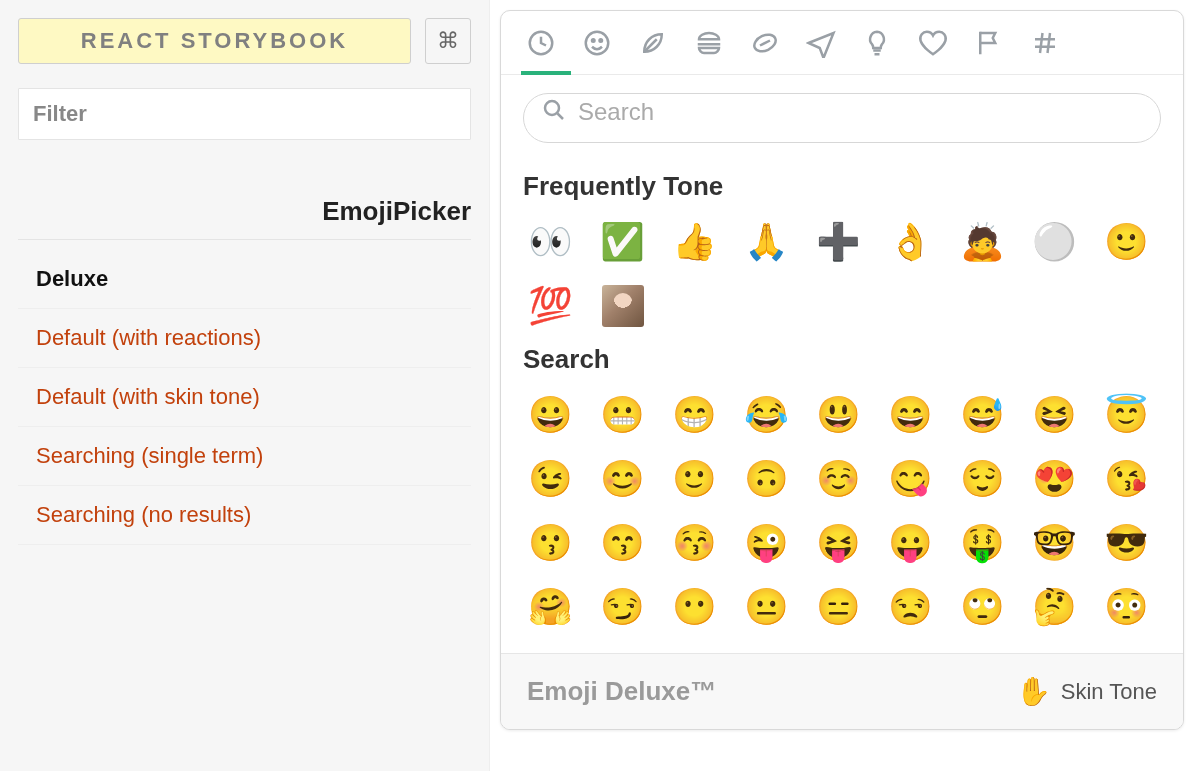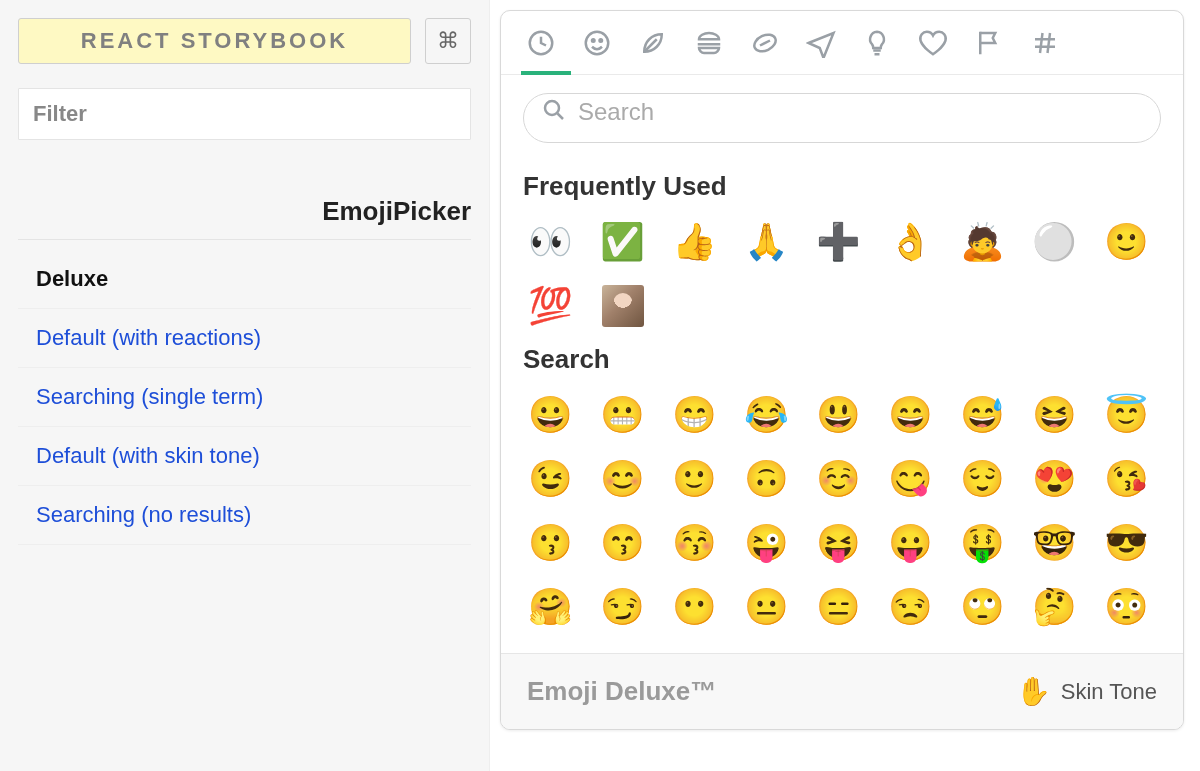--- a/index.html
+++ b/index.html
@@ -8,21 +8,21 @@
 
   
   .sidebar { width: 490px; height: 100%; padding: 18px; background: #f6f6f6; border-right: 1px solid #eee; display: flex; flex-direction: column; }
   .sb-header-row { display: flex; gap: 14px; align-items: stretch; margin-bottom: 24px; }
   .sb-title-box { flex: 1; border: 1px solid #cfcfcf; border-radius: 3px; height: 46px; display: flex; align-items: center; justify-content: center; color: #808080; font-size: 22px; font-weight: 700; letter-spacing: 3px; background: #fef9c3; }
   .sb-shortcut-btn { width: 46px; height: 46px; border: 1px solid #cfcfcf; border-radius: 3px; display: flex; align-items: center; justify-content: center; color: #666; font-size: 22px; background: #f6f6f6; cursor: pointer; }
   .sb-filter { width: 100%; height: 52px; border: 1px solid #e4e4e4; border-radius: 1px; background: #fff; font-size: 22px; padding: 0 14px; color: #333; outline: none; margin-bottom: 56px; font-weight: bold; }
   .sb-filter::placeholder { color: #888; }
   .sb-section-title { font-size: 26px; font-weight: 700; color: #222; padding: 0 0 12px 0; border-bottom: 1px solid #e4e4e4; margin-bottom: 10px; text-align: right; }
   .sb-list {}
-  .sb-item { font-size: 22px; color: #1d4ed8; padding: 16px 4px 16px 18px; cursor: pointer; border-bottom: 1px solid #eee; }
+  .sb-item { font-size: 22px; color: #c2410c; padding: 16px 4px 16px 18px; cursor: pointer; border-bottom: 1px solid #eee; }
   .sb-item.selected { font-weight: 700; color: #111; }
 
   
   .preview { flex: 1; height: 100%; background: #fff; position: relative; padding: 10px 0 0 10px; }
   .picker { width: 684px; height: 720px; border: 1px solid #d9d9d9; border-radius: 10px; background: #fff; display: flex; flex-direction: column; box-shadow: 0 1px 3px rgba(0,0,0,.08); overflow: hidden; }
   .picker-tabs { height: 64px; display: flex; align-items: center; gap: 20px; padding: 0 22px; border-bottom: 1px solid #eaeaea; position: relative; }
   .tab-icon { width: 36px; height: 42px; display: flex; align-items: center; justify-content: center; color: #9aa0a6; cursor: pointer; }
   .tab-icon svg { width: 30px; height: 30px; stroke: #9aa0a6; fill: none; stroke-width: 2; }
   .tab-icon.active { color: #9aa0a6; }
   .tab-indicator { position: absolute; bottom: -1px; left: 20px; width: 50px; height: 4px; background: #2ab27b; }
@@ -56,22 +56,22 @@
   <aside class="sidebar">
     <div class="sb-header-row">
       <div class="sb-title-box">REACT STORYBOOK</div>
       <button class="sb-shortcut-btn">⌘</button>
     </div>
     <input class="sb-filter" placeholder="Filter" style="">
     <div class="sb-section-title">EmojiPicker</div>
     <div class="sb-list">
         <div class="sb-item selected">Deluxe</div>
         <div class="sb-item">Default (with reactions)</div>
+        <div class="sb-item">Default (with skin tone)</div>
         <div class="sb-item">Searching (single term)</div>
-        <div class="sb-item">Default (with skin tone)</div>
         <div class="sb-item">Searching (no results)</div>
       </div>
   </aside>
 
   <main class="preview">
     <div class="picker">
 
       <div class="picker-tabs">
         <div class="tab-indicator"></div>
       <div class="tab-icon active">
@@ -146,21 +146,21 @@
             <svg viewBox="0 0 24 24">
                 <circle cx="10" cy="10" r="7"></circle>
                 <line x1="21" y1="21" x2="15.5" y2="15.5"></line>
               </svg>
           </span>
           <input placeholder="Search" style="">
         </div>
       </div>
 
       <div class="picker-body">
-          <div class="section-heading">Frequently Used</div>
+          <div class="section-heading">Frequently Tone</div>
           <div class="emoji-grid">
             <div class="emoji-cell">
               <span>👀</span>
             </div>
             <div class="emoji-cell">
               <span>✅</span>
             </div>
             <div class="emoji-cell">
               <span>👍</span>
             </div>

